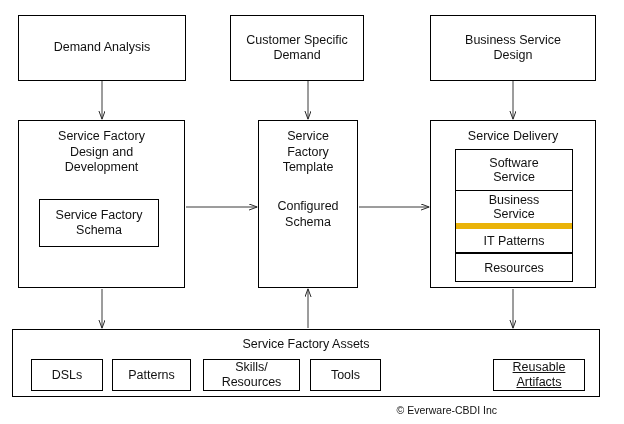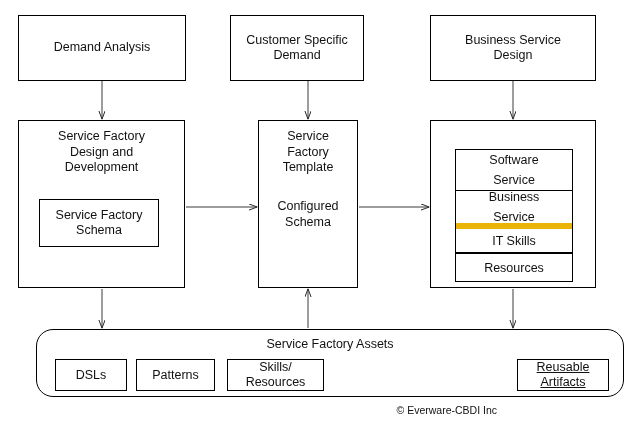--- a/index.html
+++ b/index.html
@@ -57,21 +57,21 @@
     background:#ffffff;
   }
   .stackrow{
     position:absolute;
     left:0;right:0;
     display:flex;
     align-items:center;
     justify-content:center;
     text-align:center;
     font-size:12.5px;
-    line-height:20px;
+    line-height:14px;
     white-space:pre-line;
     box-sizing:border-box;
   }
   svg.arrows{position:absolute;left:0;top:0;width:624px;height:424px;overflow:visible;}
   .credit{
     position:absolute;
     font-size:10.5px;
     line-height:12px;
     color:#111111;
     white-space:nowrap;
@@ -107,38 +107,40 @@
 
   <div class="box top-align" style="left:258px;top:120px;width:100px;height:168px;">
     <div class="hdr" style="top:8px;">Service
 Factory
 Template</div>
     <div class="hdr" style="top:78px;">Configured
 Schema</div>
   </div>
 
   <div class="box top-align" style="left:430px;top:120px;width:166px;height:168px;">
+    <div class="hdr" style="top:8px;">Service Delivery</div>
 
     <div class="stack" style="left:24px;top:28px;width:118px;height:133px;">
       <div class="stackrow" style="top:0px;height:41px;border-bottom:1px solid #000;">Software
 Service</div>
       <div class="stackrow" style="top:41px;height:38px;border-bottom:6px solid #eab308;">Business
 Service</div>
-      <div class="stackrow" style="top:79px;height:25px;border-bottom:2px solid #000;">IT Skills</div>
+      <div class="stackrow" style="top:79px;height:25px;border-bottom:2px solid #000;">IT Patterns</div>
       <div class="stackrow" style="top:104px;height:28px;">Resources</div>
     </div>
   </div>
 
-  <div class="box top-align" style="left:36px;top:329px;width:588px;height:68px;border-radius:17px;">
+  <div class="box top-align" style="left:12px;top:329px;width:588px;height:68px;">
     <div class="assets-title" style="top:7px;">Service Factory Assets</div>
 
     <div class="sub" style="left:18px;top:29px;width:72px;height:32px;">DSLs</div>
     <div class="sub" style="left:99px;top:29px;width:79px;height:32px;">Patterns</div>
     <div class="sub" style="left:190px;top:29px;width:97px;height:32px;">Skills/
 Resources</div>
+    <div class="sub" style="left:297px;top:29px;width:71px;height:32px;">Tools</div>
     <div class="sub" style="left:480px;top:29px;width:92px;height:32px;text-decoration:underline;">Reusable
 Artifacts</div>
   </div>
 
   <svg class="arrows" viewBox="0 0 624 424" xmlns="http://www.w3.org/2000/svg">
     <defs>
       <marker id="ah" markerWidth="10" markerHeight="10" refX="8.4" refY="3.2" orient="auto" markerUnits="strokeWidth">
         <path d="M0,0 L8.6,3.2 L0,6.4" fill="none" stroke="#2b2b2b" stroke-width="1"></path>
       </marker>
     </defs>

